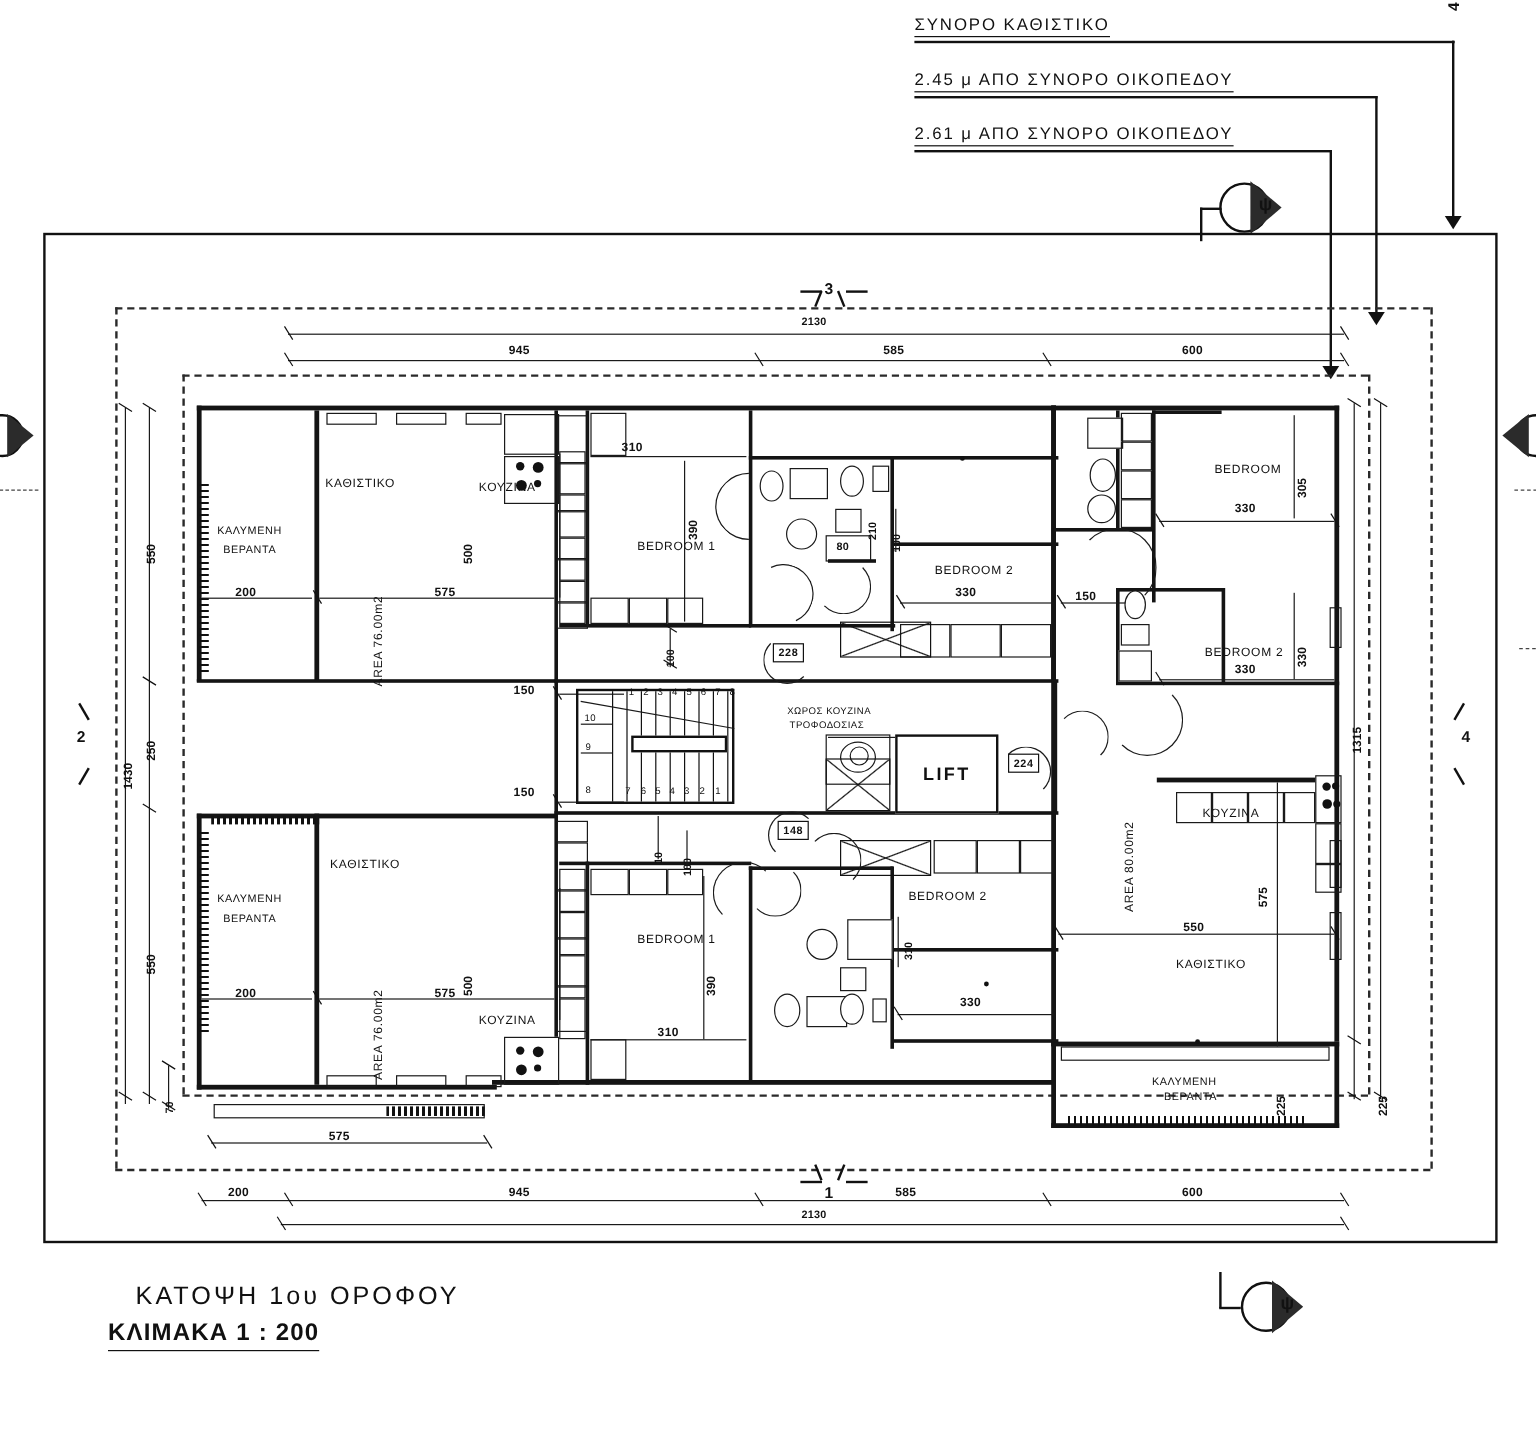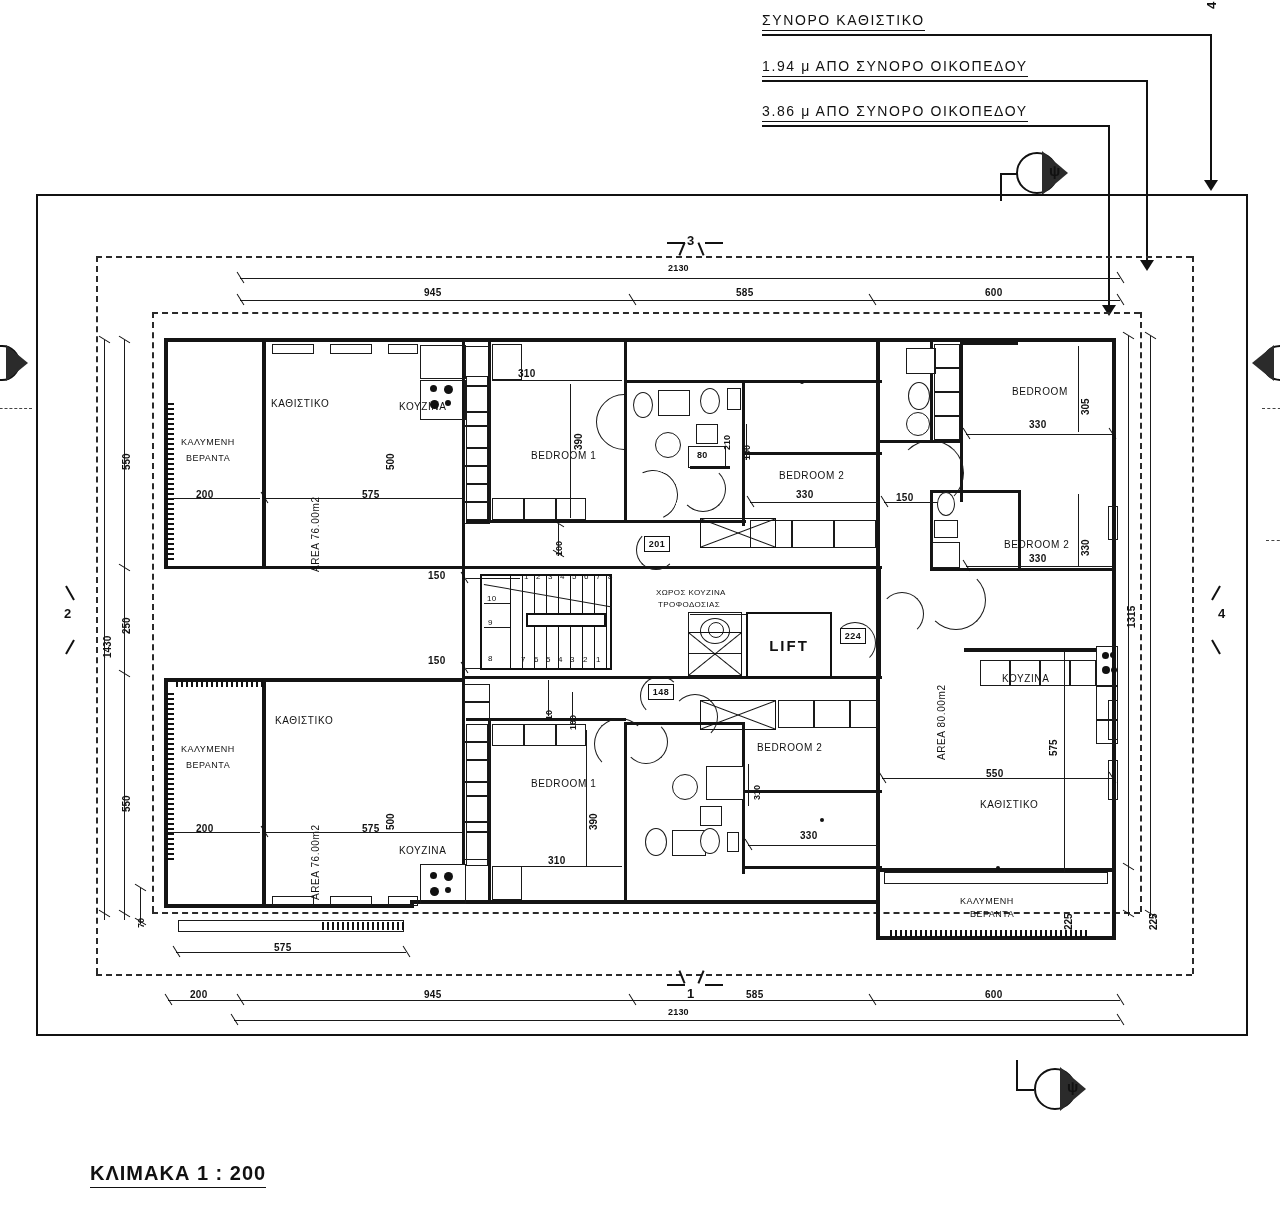--- a/index.html
+++ b/index.html
@@ -54,22 +54,22 @@
   .ell{position:absolute;border:1.4px solid #1a1a1a;border-radius:50%;box-sizing:border-box;background:#fff;}
   .sq{position:absolute;border:1.3px solid #1a1a1a;box-sizing:border-box;background:#fff;}
   .dot{position:absolute;background:#111;border-radius:50%;}
 </style>
 </head>
 <body>
 
 <div id="page">
 
   <div class="t note u" style="left:762px;top:12px;">ΣΥΝΟΡΟ ΚΑΘΙΣΤΙΚΟ</div>
-  <div class="t note u" style="left:762px;top:58px;">1.94 μ ΑΠΟ ΣΥΝΟΡΟ ΟΙΚΟΠΕΔΟΥ</div>
-  <div class="t note u" style="left:762px;top:103px;">3.86 μ ΑΠΟ ΣΥΝΟΡΟ ΟΙΚΟΠΕΔΟΥ</div>
+  <div class="t note u" style="left:762px;top:58px;">2.45 μ ΑΠΟ ΣΥΝΟΡΟ ΟΙΚΟΠΕΔΟΥ</div>
+  <div class="t note u" style="left:762px;top:103px;">2.61 μ ΑΠΟ ΣΥΝΟΡΟ ΟΙΚΟΠΕΔΟΥ</div>
 
   <div class="h2" style="left:1210px;top:34px;width:2px;"></div>
   <div class="h2" style="left:762px;top:34px;width:450px;"></div>
   <div class="v2" style="left:1210px;top:34px;height:150px;"></div>
   <div class="arrowdown" style="left:1204px;top:180px;"></div>
 
   <div class="h2" style="left:762px;top:80px;width:386px;"></div>
   <div class="v2" style="left:1146px;top:80px;height:185px;"></div>
   <div class="arrowdown" style="left:1140px;top:260px;"></div>
 
@@ -358,21 +358,21 @@
   <div class="tick" style="left:744px;top:501px;"></div>
   <div class="box" style="left:750px;top:520px;width:42px;height:28px;"></div>
   <div class="box" style="left:792px;top:520px;width:42px;height:28px;"></div>
   <div class="box" style="left:834px;top:520px;width:42px;height:28px;"></div>
   <div class="xbox" style="left:700px;top:518px;width:76px;height:30px;"></div>
 
   <div class="door-arc" style="left:596px;top:394px;width:56px;height:56px;border-color:transparent;border-left-color:#1a1a1a;border-bottom-color:#1a1a1a;transform:rotate(45deg);"></div>
   <div class="door-arc" style="left:628px;top:470px;width:50px;height:50px;border-color:transparent;border-top-color:#1a1a1a;border-right-color:#1a1a1a;transform:rotate(20deg);"></div>
   <div class="door-arc" style="left:680px;top:466px;width:46px;height:46px;border-color:transparent;border-bottom-color:#1a1a1a;border-right-color:#1a1a1a;"></div>
 
-  <div class="aptnum" style="left:644px;top:536px;width:26px;height:16px;">201</div>
+  <div class="aptnum" style="left:644px;top:536px;width:26px;height:16px;">228</div>
   <div class="door-arc" style="left:636px;top:530px;width:40px;height:40px;border-color:transparent;border-bottom-color:#1a1a1a;border-left-color:#1a1a1a;"></div>
 
   <div class="t lbl" style="left:531px;top:778px;">BEDROOM 1</div>
   <div class="t dim" style="left:548px;top:855px;">310</div>
   <div class="t dimv" style="left:588px;top:830px;">390</div>
   <div class="h" style="left:492px;top:866px;width:130px;"></div>
   <div class="v" style="left:586px;top:730px;height:136px;"></div>
   <div class="t dimv9" style="left:568px;top:730px;">100</div>
   <div class="v" style="left:572px;top:692px;height:32px;"></div>
 
@@ -532,15 +532,16 @@
   <div class="box" style="left:1108px;top:760px;width:10px;height:40px;"></div>
 
   <div class="door-arc" style="left:898px;top:440px;width:66px;height:66px;border-color:transparent;border-top-color:#1a1a1a;border-right-color:#1a1a1a;"></div>
   <div class="door-arc" style="left:926px;top:570px;width:60px;height:60px;border-color:transparent;border-bottom-color:#1a1a1a;border-right-color:#1a1a1a;"></div>
   <div class="door-arc" style="left:880px;top:592px;width:44px;height:44px;border-color:transparent;border-top-color:#1a1a1a;border-right-color:#1a1a1a;"></div>
 
   <div class="dot" style="left:800px;top:380px;width:4px;height:4px;"></div>
   <div class="dot" style="left:820px;top:818px;width:4px;height:4px;"></div>
   <div class="dot" style="left:996px;top:866px;width:4px;height:4px;"></div>
 
-  <div class="t scale u" style="left:90px;top:1162px;">ΚΛΙΜΑΚΑ 1 : 200</div>
+  <div class="t title" style="left:113px;top:1069px;">ΚΑΤΟΨΗ 1ου ΟΡΟΦΟΥ</div>
+  <div class="t scale u" style="left:90px;top:1100px;">ΚΛΙΜΑΚΑ 1 : 200</div>
 
 </div>
 
 </body></html>

